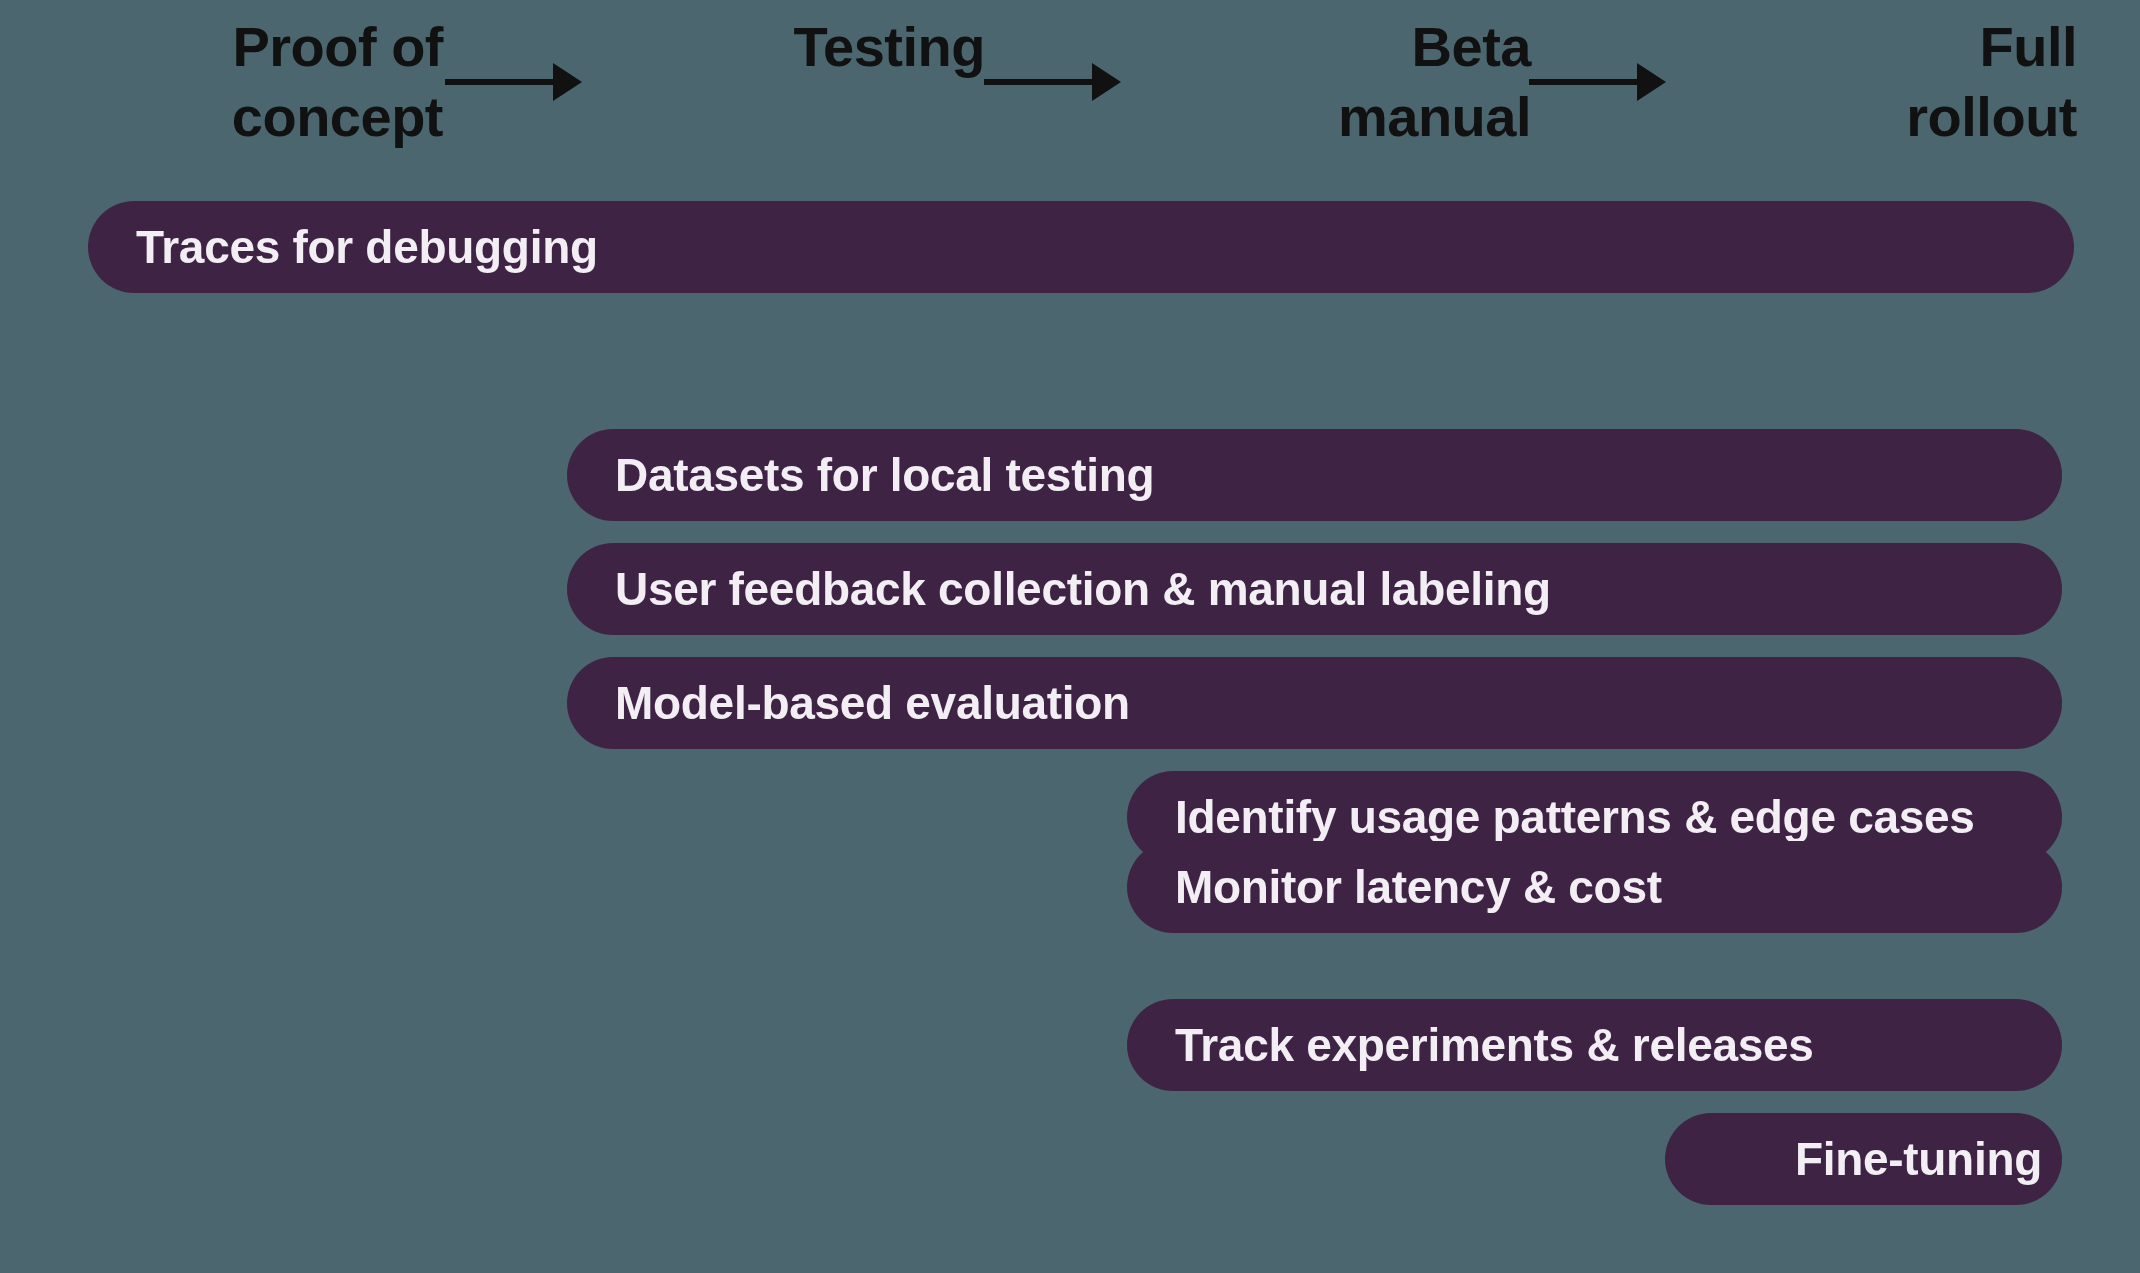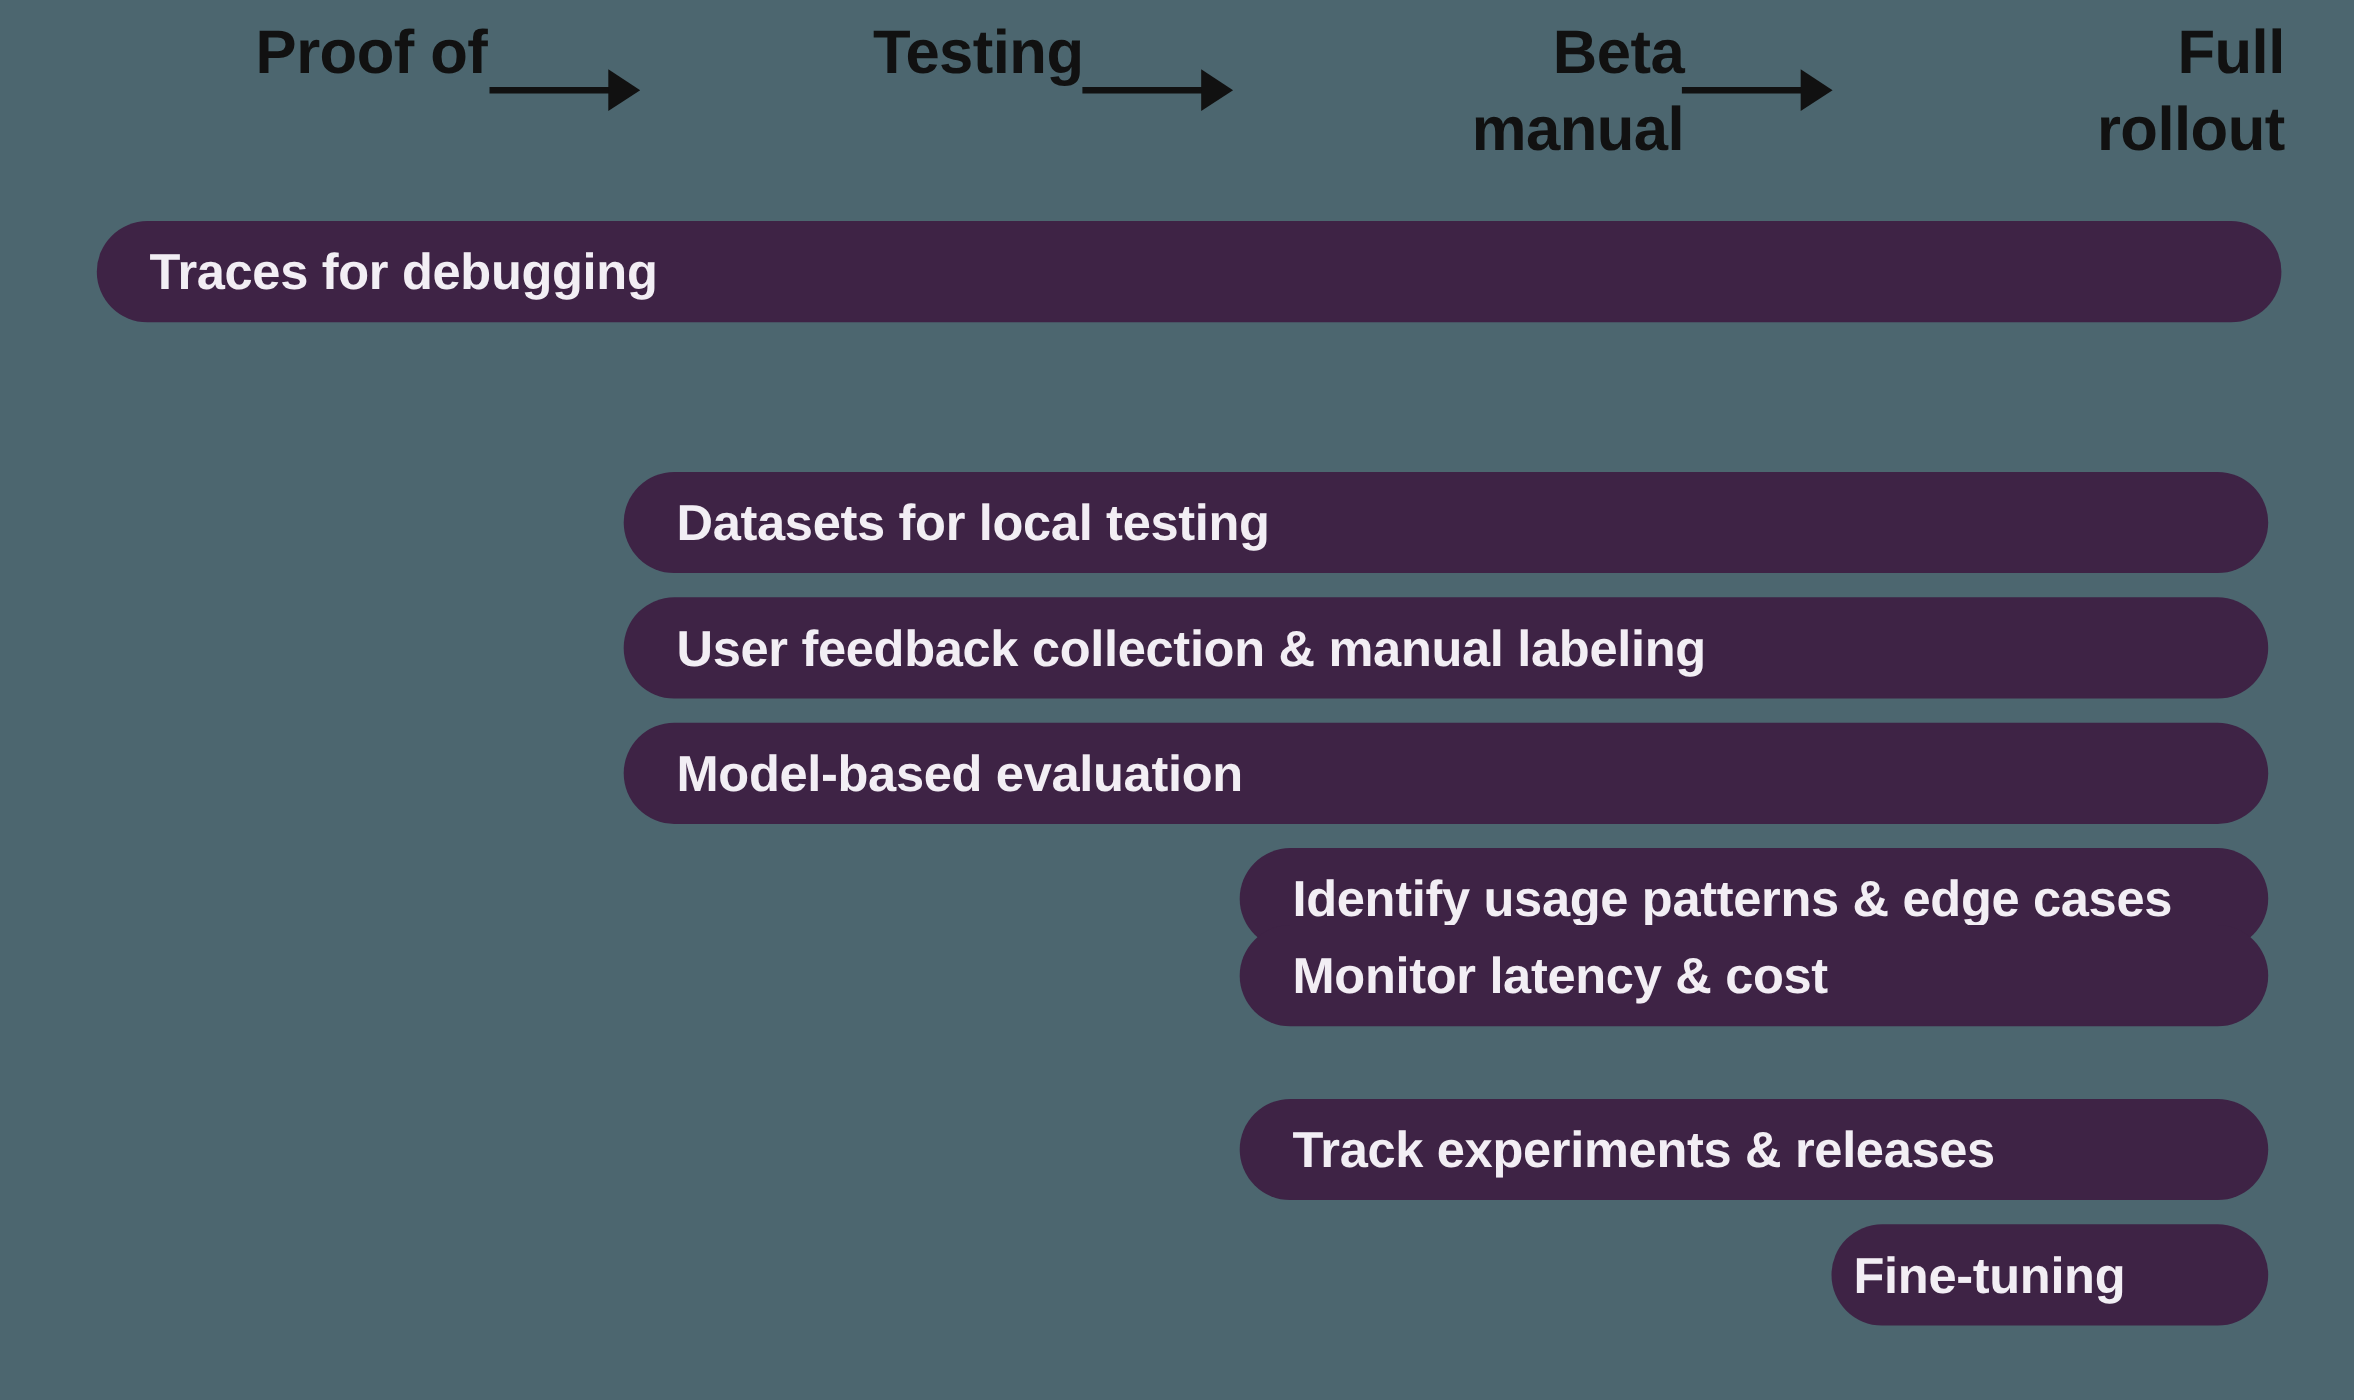--- a/index.html
+++ b/index.html
@@ -46,29 +46,30 @@
     align-items: center;
     padding: 0 48px;
   }
   .bar-label {
     color: var(--bar-text);
     font-size: 46px;
     font-weight: 700;
     letter-spacing: -0.3px;
     white-space: nowrap;
   }
-  .bar-centered { justify-content: flex-start; padding: 4px 20px; }
+  .bar-centered { justify-content: flex-end; padding: 4px 20px; }
 </style>
 </head>
 <body>
 
 <div class="canvas">
 
   <div class="stage-header" style="left:43px">
     <div>Proof of</div>
+    <div>concept</div>
   </div>
   <div class="stage-header" style="left:585px">
     <div>Testing</div>
   </div>
   <div class="stage-header" style="left:1131px">
     <div>Beta</div>
     <div>manual</div>
   </div>
   <div class="stage-header" style="left:1677px">
     <div>Full</div>

